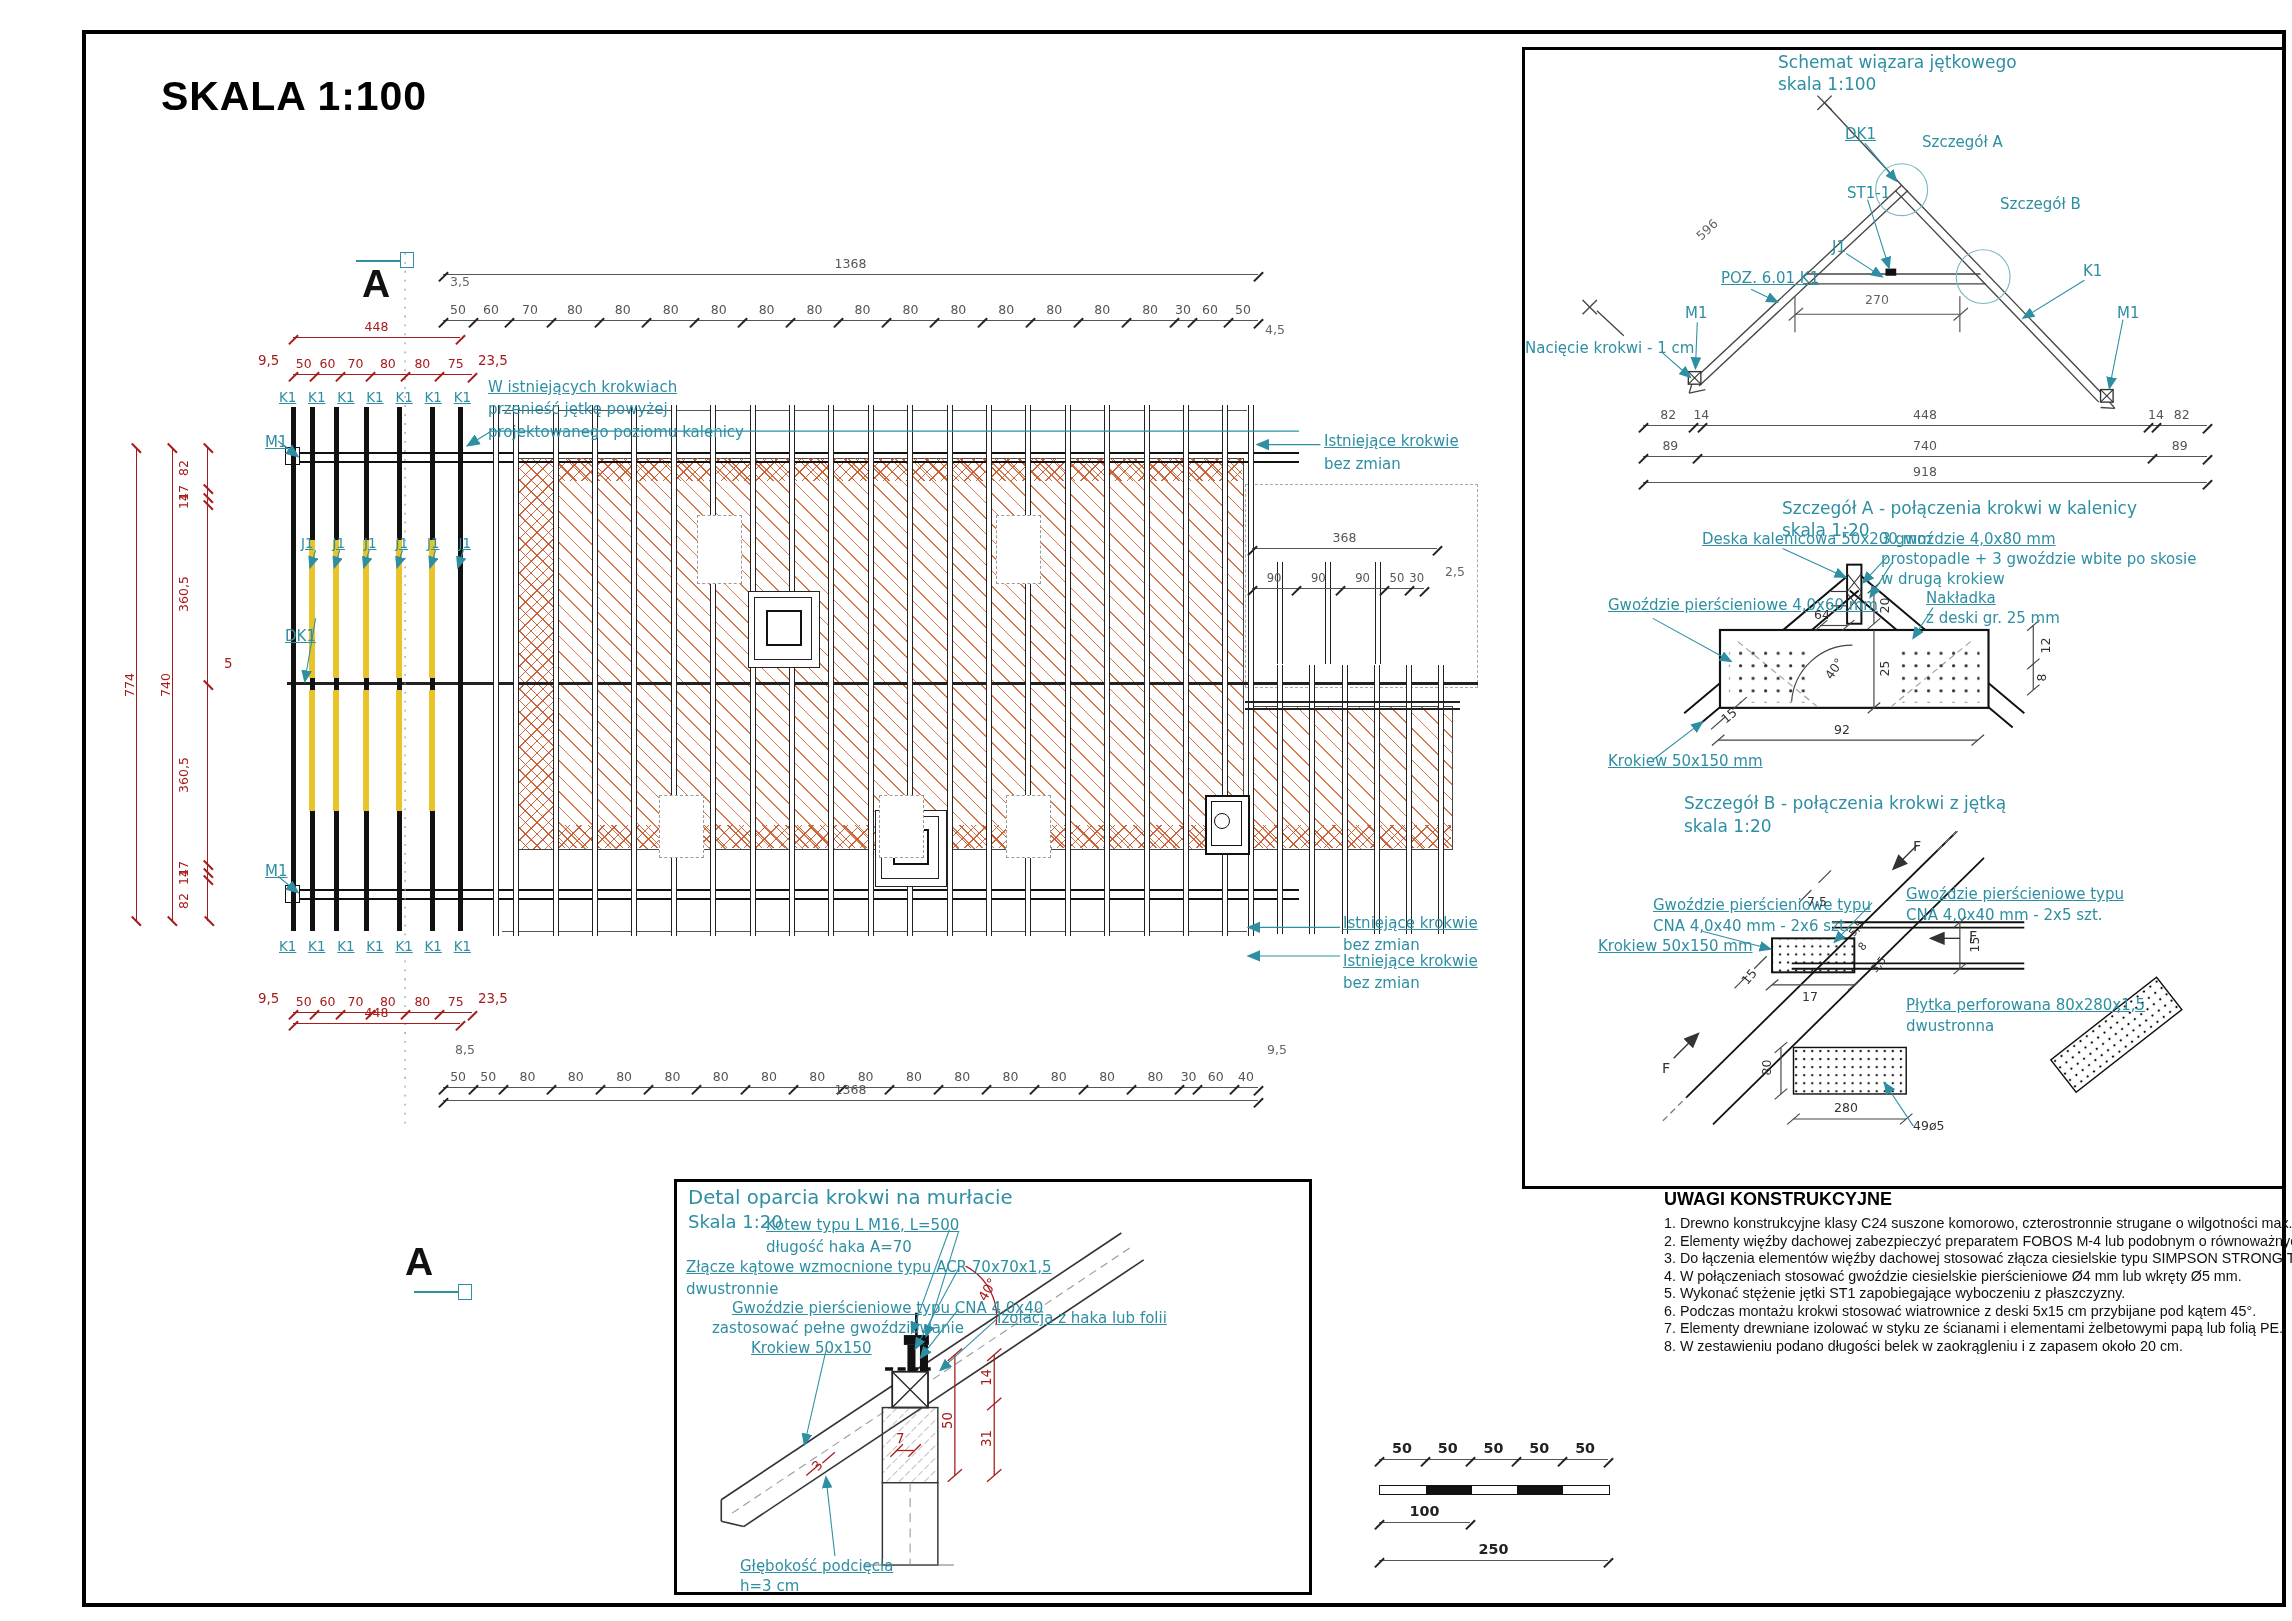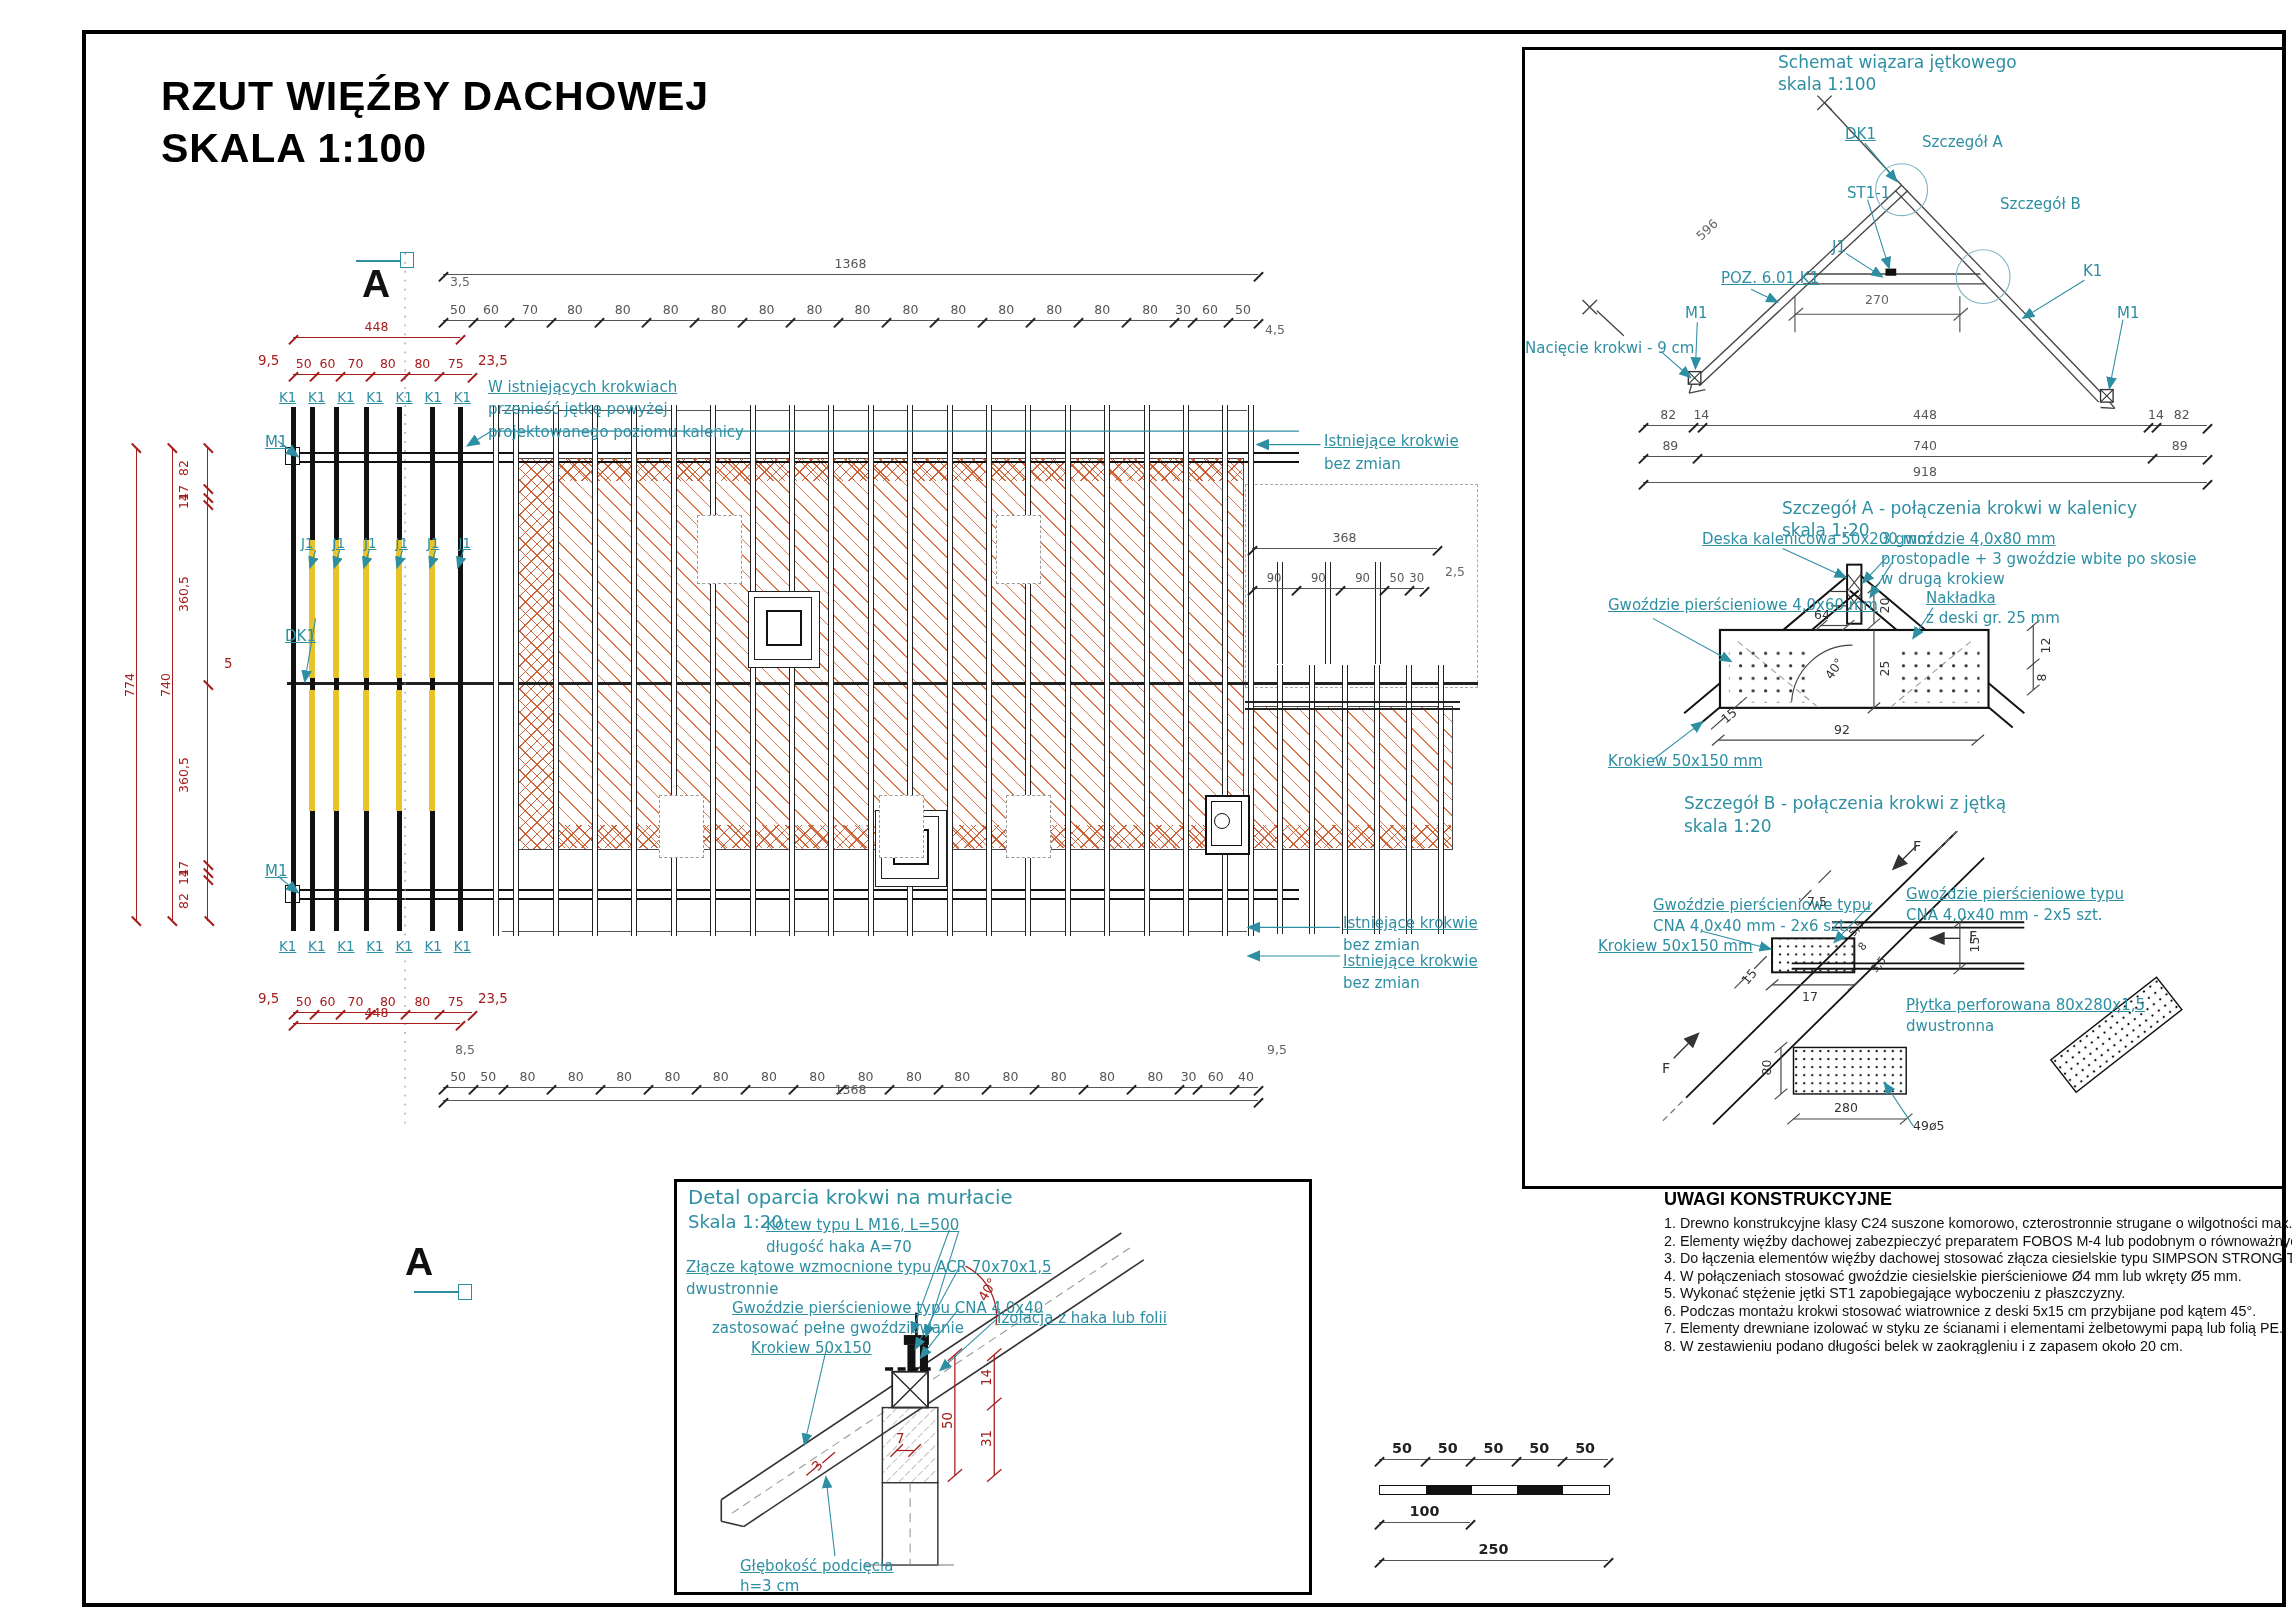--- a/index.html
+++ b/index.html
@@ -55,21 +55,20 @@
   .notes-line{display:block;font-size:14.3px;color:#111;line-height:17.5px;white-space:nowrap;}
   .bigA{position:absolute;font-size:39px;font-weight:bold;color:#111;font-family:"Liberation Sans",sans-serif;}
 </style>
 </head>
 <body>
 
 <div id="sheet">
   <div class="frame"></div>
 
   <div class="abs" style="left:161px;top:70px;font-size:41px;font-weight:bold;letter-spacing:0.9px;line-height:52px;color:#000;">
-    <div>RZUT WIĘŹBY DACHOWEJ</div>
     <div>SKALA 1:100</div>
   </div>
 
   <span class="bigA" style="left:362px;top:262px;">A</span>
   <div class="abs" style="left:356px;top:260px;width:47px;height:1.8px;background:#2E8FA3;"></div>
   <div class="abs" style="left:401px;top:253px;width:0;height:0;border-left:12.5px solid #fff;border-top:7.2px solid transparent;border-bottom:7.2px solid transparent;box-shadow:0 0 0 1.3px #2E8FA3 inset;border-left-color:#fff;outline:1.3px solid #2E8FA3;"></div>
   <span class="bigA" style="left:405px;top:1240px;">A</span>
   <div class="abs" style="left:414px;top:1291px;width:47px;height:1.8px;background:#2E8FA3;"></div>
   <div class="abs" style="left:459px;top:1285px;width:0;height:0;border-left:12.5px solid #fff;border-top:7.2px solid transparent;border-bottom:7.2px solid transparent;outline:1.3px solid #2E8FA3;"></div>
 
@@ -642,21 +641,21 @@
       <line x1="665" y1="302" x2="650" y2="378" marker-end="url(#arR)"></line>
     </g>
   </svg>
   <span class="t tu" style="left:1845px;top:125px;">DK1</span>
   <span class="t" style="left:1922px;top:133px;">Szczegół A</span>
   <span class="t" style="left:1847px;top:184px;">ST1-1</span>
   <span class="t" style="left:2000px;top:195px;">Szczegół B</span>
   <span class="t" style="left:1832px;top:238px;">J1</span>
   <span class="t tu" style="left:1721px;top:269px;">POZ. 6.01 K1</span>
   <span class="t" style="left:1685px;top:304px;">M1</span>
-  <span class="t" style="left:1525px;top:339px;">Nacięcie krokwi - 9 cm</span>
+  <span class="t" style="left:1525px;top:339px;">Nacięcie krokwi - 1 cm</span>
   <span class="t" style="left:2083px;top:262px;">K1</span>
   <span class="t" style="left:2117px;top:304px;">M1</span>
   <span class="diml" style="left:1695px;top:222px;transform:rotate(-43deg);">596</span>
   <span class="diml" style="left:1850px;top:292px;width:54px;text-align:center;">270</span>
 
   <div class="chain" style="left:1643px;top:410px;width:564px;">
 
   <div class="seg" style="flex-grow: 82;">
         <span class="v">82</span>
       </div>

